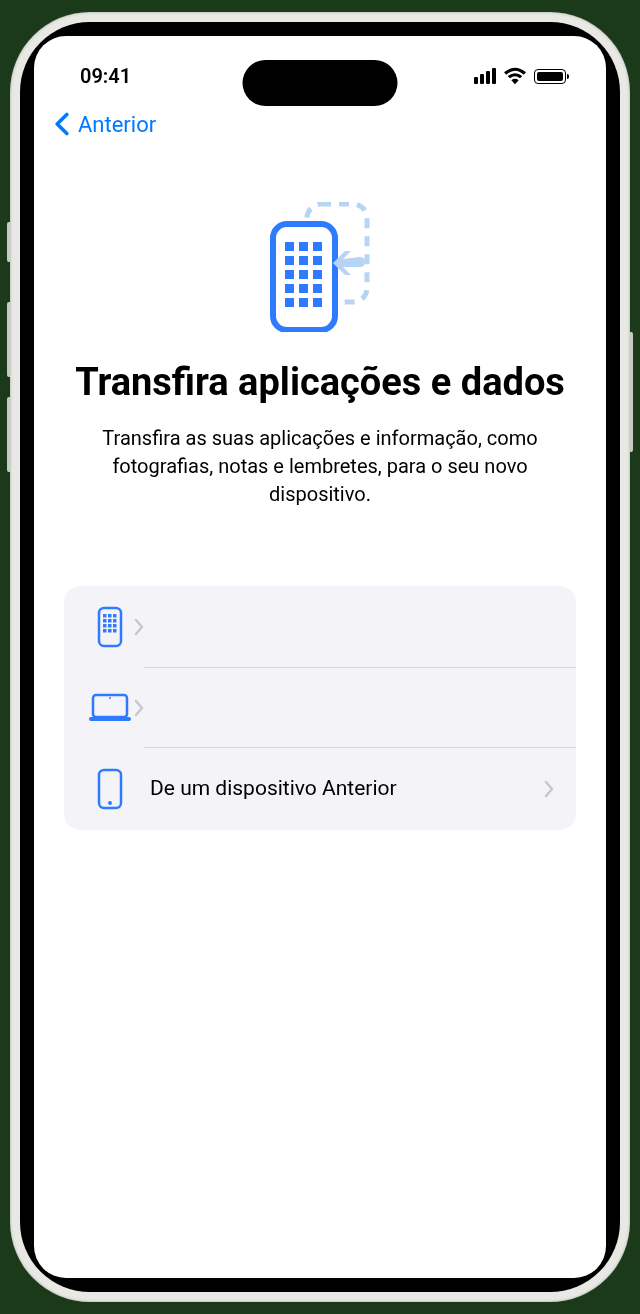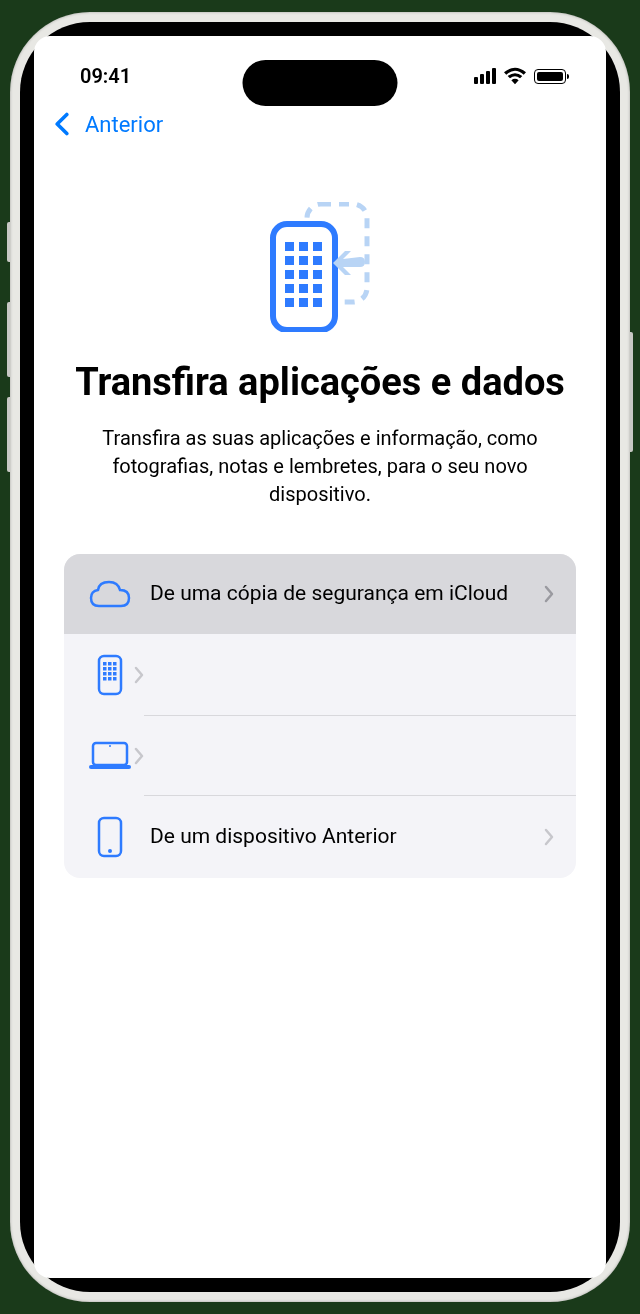--- a/index.html
+++ b/index.html
@@ -29,21 +29,21 @@
       width: 100%;
       height: 100%;
       background: #000;
       border-radius: 70px;
       padding: 14px;
     }
     .screen {
       width: 100%;
       height: 100%;
       background: #fff;
-      border-radius: 16px;
+      border-radius: 32px;
       overflow: hidden;
       position: relative;
     }
     .dynamic-island {
       position: absolute;
       top: 24px;
       left: 50%;
       transform: translateX(-50%);
       width: 155px;
       height: 46px;
@@ -145,21 +145,21 @@
       height: 56px;
       display: flex;
       align-items: center;
       padding: 0 20px;
     }
     .back-button {
       display: flex;
       align-items: center;
       color: #007aff;
       font-size: 22px;
-      gap: 15px;
+      gap: 8px;
       cursor: pointer;
     }
     .chevron-left {
       width: 16px;
       height: 24px;
     }
     .hero-icon {
       display: flex;
       justify-content: center;
       margin-top: 50px;
@@ -176,21 +176,21 @@
       line-height: 1.2;
       padding: 0 30px;
       margin-bottom: 18px;
     }
     .subtitle {
       font-size: 20px;
       text-align: center;
       line-height: 1.4;
       padding: 0 66px;
       color: #000;
-      margin-bottom: 46px;
+      margin-bottom: 78px;
     }
     .options-group {
       margin: 0 30px 26px 30px;
       background: #f4f4f8;
       border-radius: 16px;
       overflow: hidden;
     }
     .option-row {
       display: flex;
       align-items: center;
@@ -292,31 +292,20 @@
               <rect x="48" y="96" width="9" height="9"></rect>
           </g>
           <path d="M95 55 Q100 55 100 60 Q100 65 95 65 L78 65 L86 73 L80 73 L68 61 L80 49 L86 49 L78 57 Z" fill="#b8d4f5"></path>
         </svg>
       </div>
 
       <h1 class="title">Transfira aplicações e dados</h1>
       <p class="subtitle">Transfira as suas aplicações e informação, como fotografias, notas e lembretes, para o seu novo dispositivo.</p>
 
       <div class="options-group">
-        <div class="option-row selected">
-          <div class="option-icon">
-            <svg width="42" height="28" viewBox="0 0 42 28">
-              <path d="M32 26 L10 26 Q2 26 2 18 Q2 11 9 10 Q10 2 20 2 Q29 2 31 10 Q40 10 40 18 Q40 26 32 26 Z" stroke="#2e7bff" stroke-width="2.5" fill="none"></path>
-            </svg>
-          </div>
-          <div class="option-label">De uma cópia de segurança em iCloud</div>
-          <svg class="chevron-right" viewBox="0 0 10 18">
-            <path d="M2 2 L8 9 L2 16" stroke="#9a9aa0" stroke-width="2.5" fill="none" stroke-linecap="round" stroke-linejoin="round"></path>
-          </svg>
-        </div>
 
         <div class="option-row">
           <div class="option-icon">
             <svg width="26" height="42" viewBox="0 0 26 42">
               <rect x="2" y="2" width="22" height="38" rx="5" stroke="#2e7bff" stroke-width="2.5" fill="none"></rect>
               <g fill="#2e7bff">
                 <rect x="6" y="8" width="3.5" height="3.5"></rect>
                   <rect x="11" y="8" width="3.5" height="3.5"></rect>
                   <rect x="16" y="8" width="3.5" height="3.5"></rect>
                 <rect x="6" y="13" width="3.5" height="3.5"></rect>

